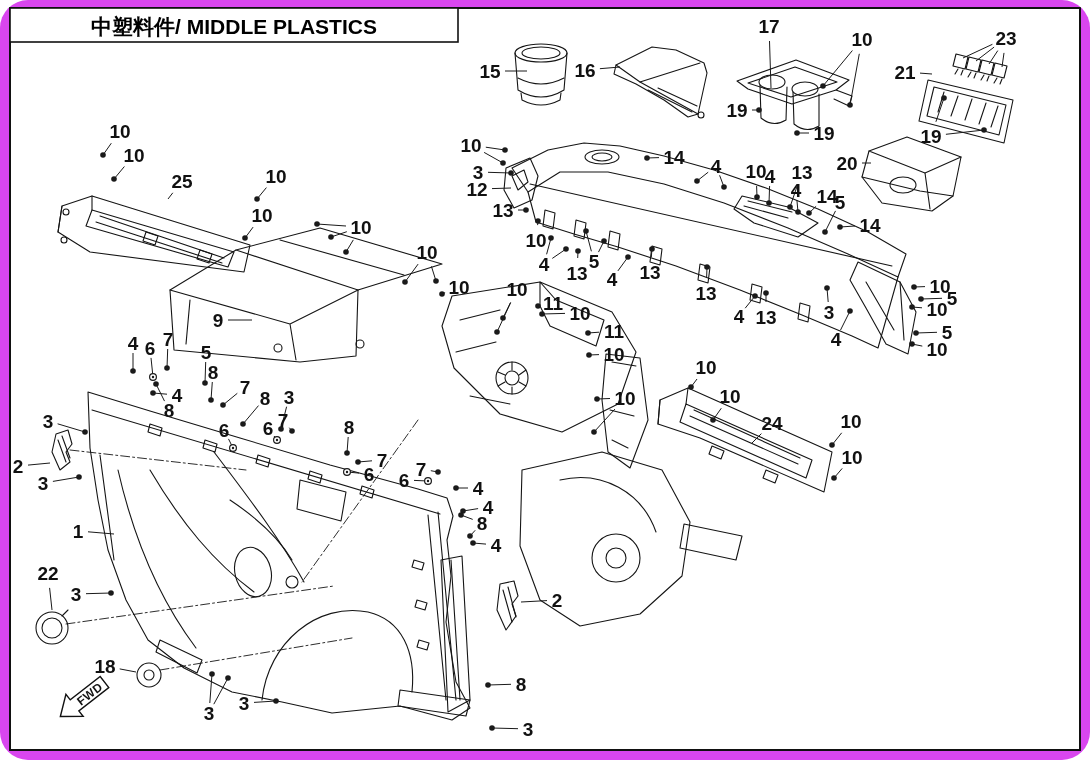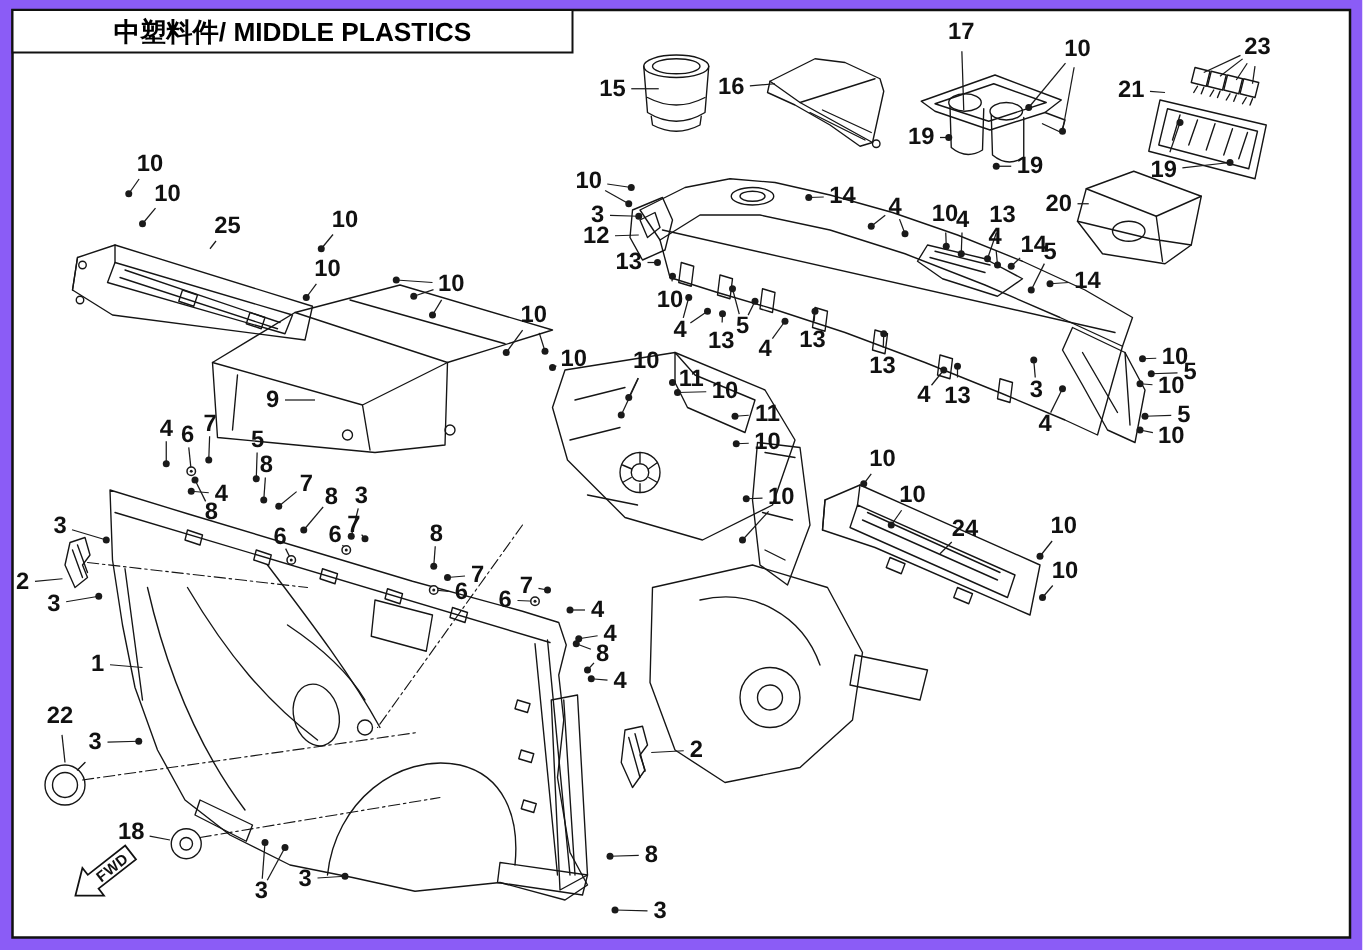--- a/index.html
+++ b/index.html
@@ -1,16 +1,16 @@
 <!DOCTYPE html>
 <html><head>
 <meta charset="utf-8">
 <style>
   html,body{margin:0;padding:0;background:#fff;}
-  .page{position:relative;width:1090px;height:760px;background:#8b5cf6;overflow:hidden;}
+  .page{position:relative;width:1090px;height:760px;background:#d946ef;overflow:hidden;border-radius:28px;}
   svg{display:block;}
   text.callout{font:700 19px "Liberation Sans",sans-serif;fill:#111;text-anchor:middle;dominant-baseline:central;}
   text.title-text{font:700 21px "Liberation Sans",sans-serif;fill:#000;text-anchor:middle;dominant-baseline:central;}
   text.fwd-text{font:700 12px "Liberation Sans",sans-serif;fill:#111;text-anchor:middle;dominant-baseline:central;letter-spacing:.5px;}
 </style>
 </head>
 <body>
 
 <div class="page">
 <svg id="diagram" width="1090" height="760" viewBox="0 0 1090 760" xmlns="http://www.w3.org/2000/svg">

